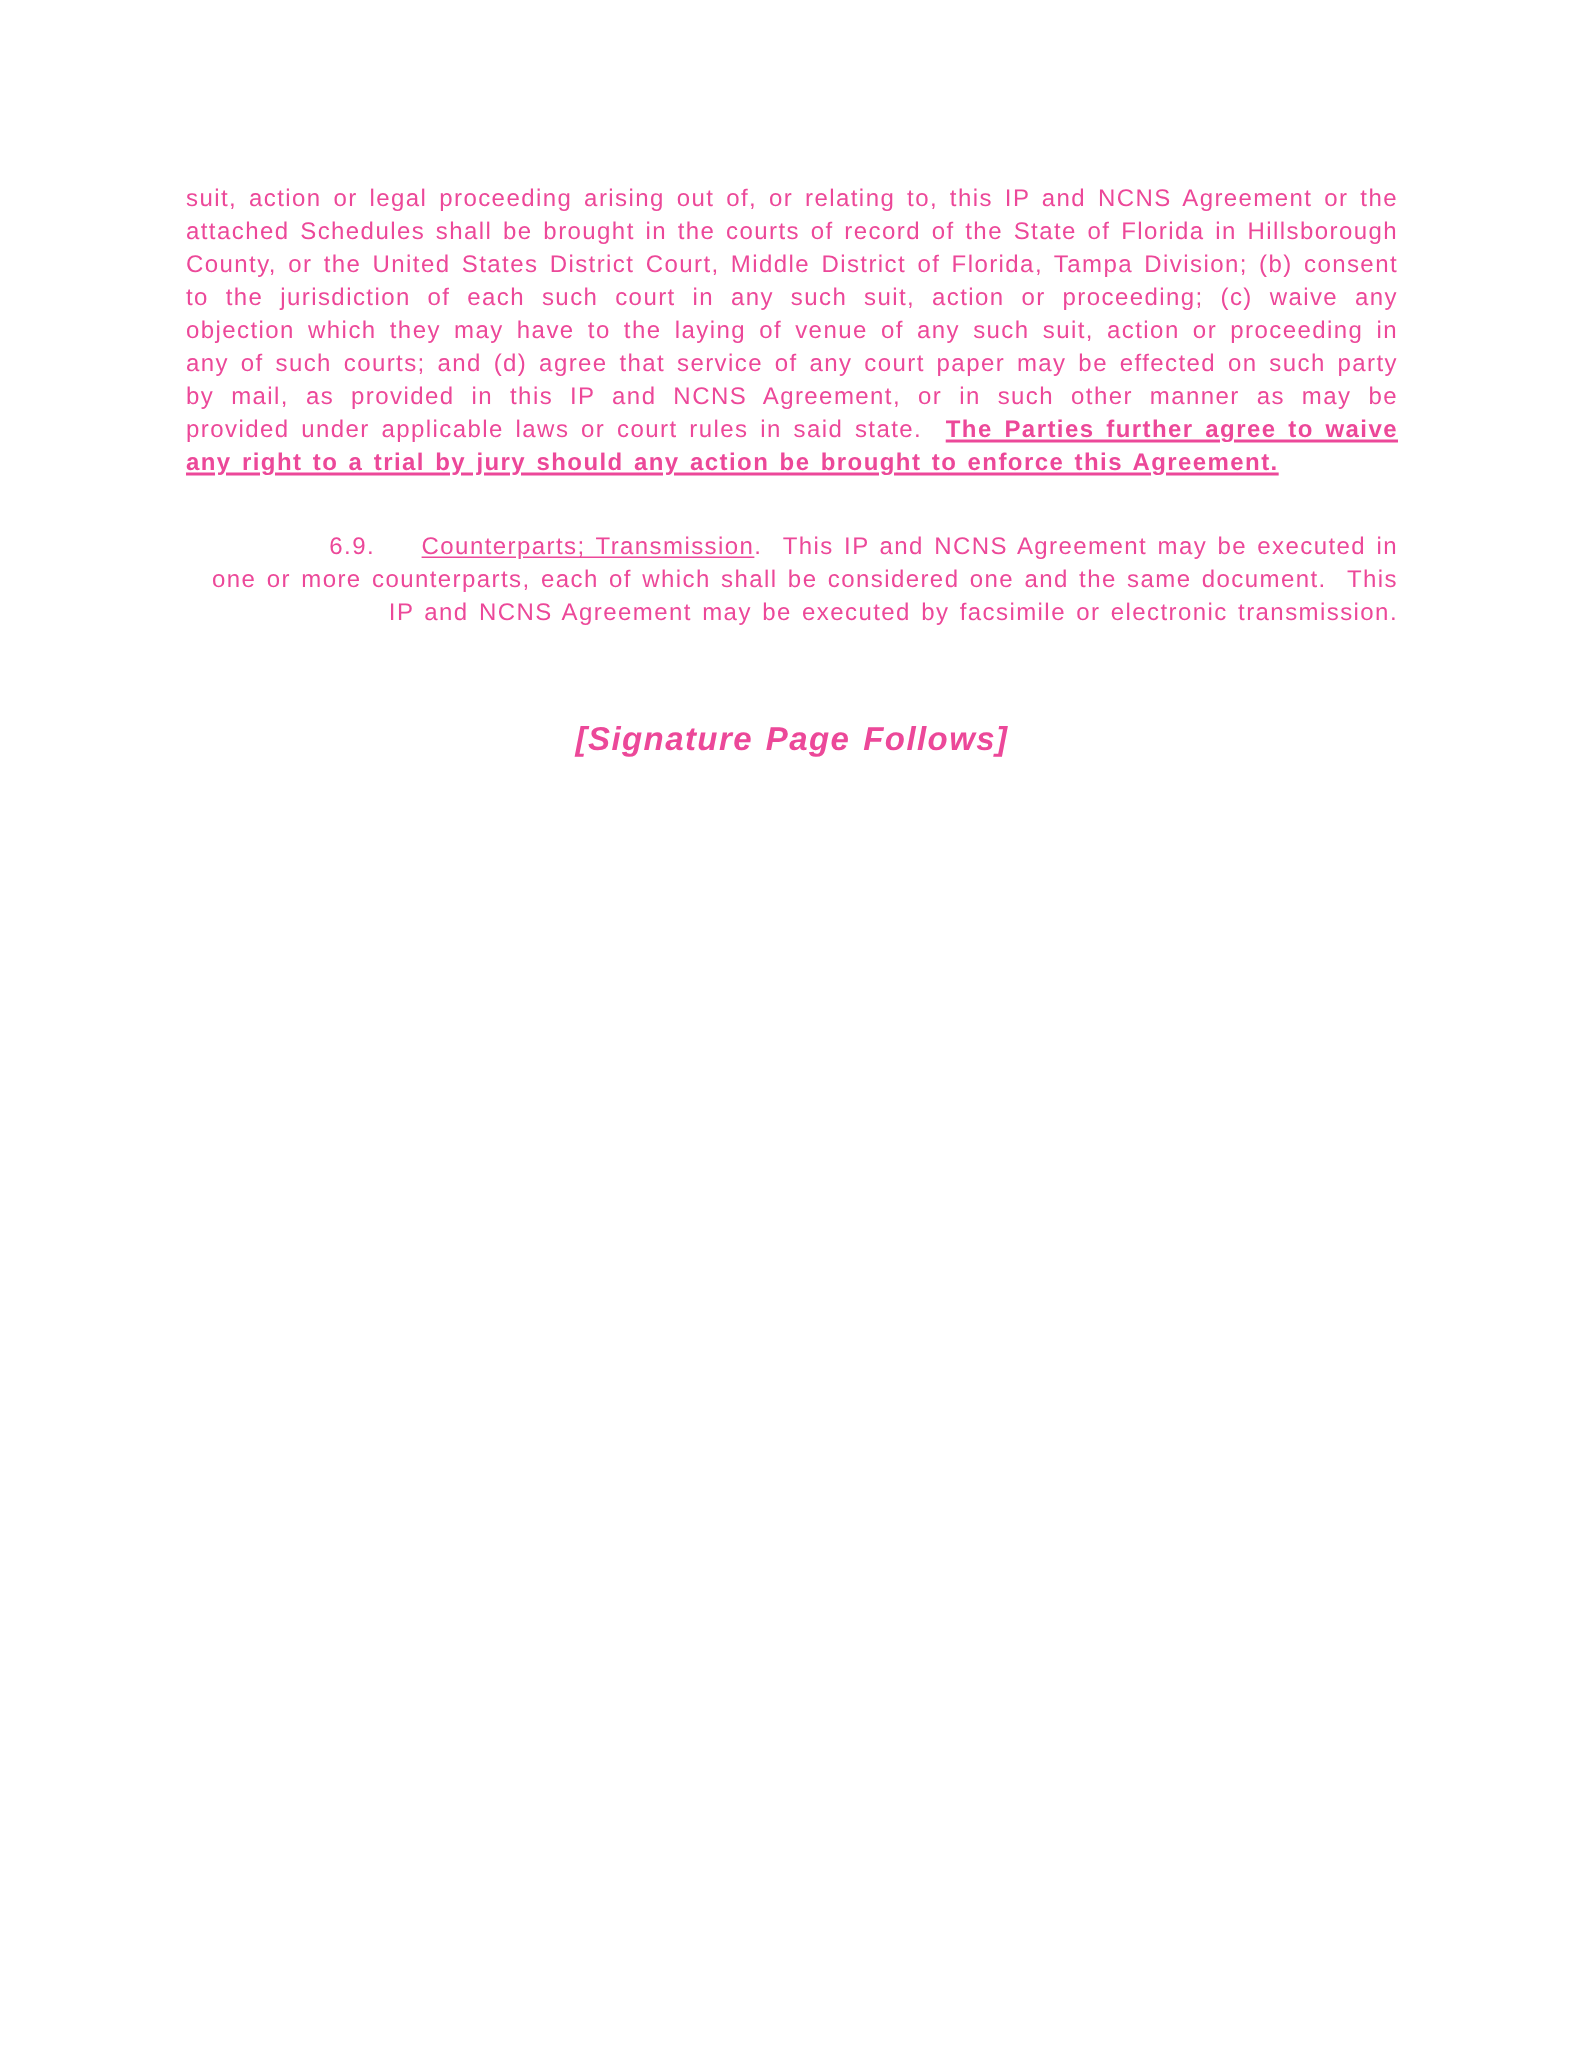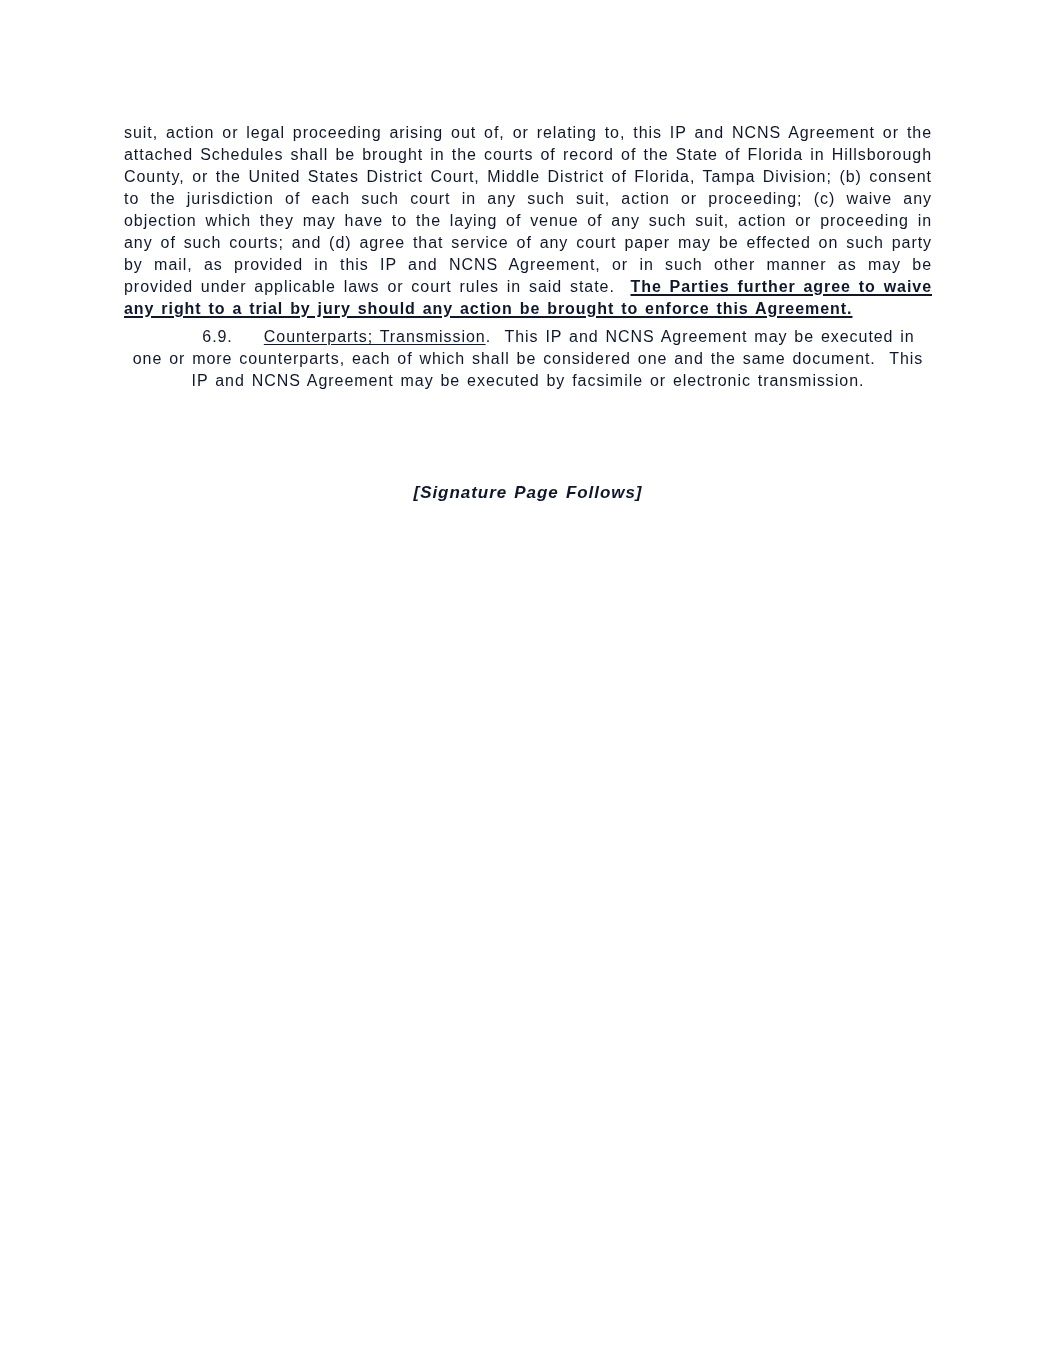--- a/index.html
+++ b/index.html
@@ -8,54 +8,54 @@
     background: #ffffff;
   }
   .page {
     position: relative;
     width: 942px;
     height: 1365px;
     background: #ffffff;
     font-family: "Liberation Sans", sans-serif;
     font-size: 16px;
     line-height: 22px;
-    color: #0f172a;
+    color: #ec4899;
     letter-spacing: 0.95px;
     word-spacing: 1.5px;
     overflow: hidden;
   }
   .para {
     position: absolute;
     left: 124px;
     width: 808px;
     margin: 0;
   }
   .para-justify {
     top: 122px;
     text-align: justify;
   }
   .para-indent {
-    top: 326px;
-    text-align: center;
+    top: 354px;
+    text-align: right;
     text-indent: 61px;
   }
   .seg-b { font-weight: bold; }
   .seg-u { text-decoration: underline; text-underline-offset: 2px; }
   .seg-b.seg-u { text-decoration-thickness: 2px; }
   .spacer { display: inline-block; }
   .sig-line {
     position: absolute;
     left: 124px;
     top: 482px;
     width: 808px;
     margin: 0;
     text-align: center;
     font-weight: bold;
     font-style: italic;
-    font-size: 17px;
+    font-size: 22px;
   }
   .page-number {
     position: absolute;
     left: 0;
     top: 1268px;
     width: 1055px;
     margin: 0;
     text-align: center;
   }
 </style>

